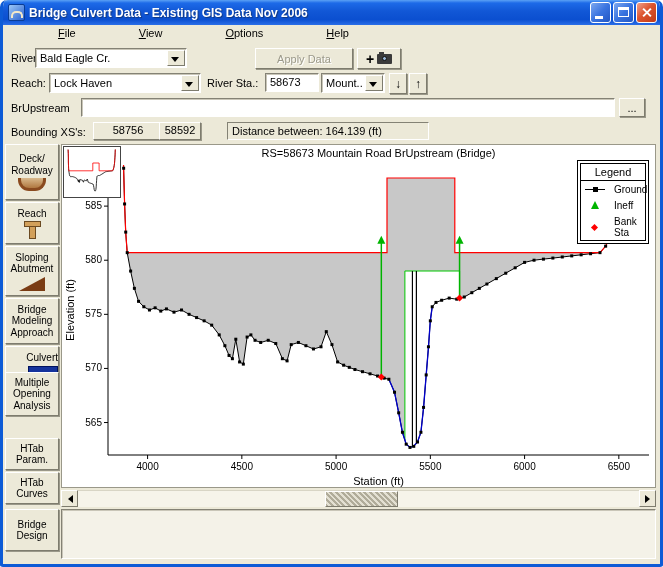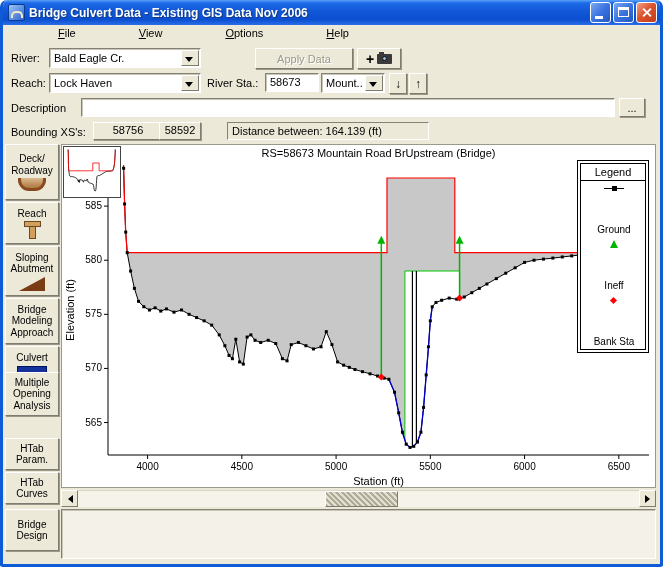--- a/index.html
+++ b/index.html
@@ -38,37 +38,37 @@
   .addphoto{display:flex;align-items:center;justify-content:center;gap:3px;}
   .plus{font-size:14px;font-weight:bold;line-height:14px;}
   .camera-icon{position:relative;width:15px;height:10px;background:#3a3a3a;border-radius:1px;}
   .camera-icon::before{content:"";position:absolute;left:2px;top:-2px;width:5px;height:2px;background:#3a3a3a;}
   .camera-icon::after{content:"";position:absolute;left:5px;top:2px;width:5px;height:5px;border-radius:50%;background:#9ab8d8;border:1px solid #111;box-sizing:border-box;}
 
   .sb-btn{position:absolute;left:2px;width:54px;box-sizing:border-box;background:#ECE9D8;border:1px solid;border-color:#fff #7e7c6e #7e7c6e #fff;box-shadow:1px 1px 0 #9a9889;display:flex;flex-direction:column;align-items:center;justify-content:center;gap:2px;padding:2px 0;font-family:inherit;}
   .sb-label{font-size:10px;line-height:1.15;text-align:center;white-space:pre-line;}
   #sb-deck-roadway{top:144px;height:56px;} #sb-pier{top:202px;height:42px;}
   #sb-sloping-abutment{top:246px;height:50px;} #sb-bridge-modeling-approach{top:298px;height:46px;}
-  #sb-culvert{top:346px;height:44px;} #sb-multiple-opening-analysis{top:372px;height:44px;}
+  #sb-culvert{top:346px;height:44px;align-items:flex-end;} #sb-multiple-opening-analysis{top:372px;height:44px;}
   #sb-htab-param{top:438px;height:32px;} #sb-htab-curves{top:472px;height:32px;} #sb-bridge-design{top:509px;height:42px;}
   .deck-roadway-icon{width:28px;height:13px;border:3px solid #8a4a1f;border-top:none;border-radius:0 0 11px 11px;box-sizing:border-box;background:linear-gradient(#d9b98c,#b07840);}
   .pier-icon{position:relative;width:22px;height:17px;}
   .pier-icon::before{content:"";position:absolute;left:3px;top:0;width:15px;height:4px;background:#d2a05a;border:1px solid #6b4a21;}
   .pier-icon::after{content:"";position:absolute;left:8px;top:5px;width:5px;height:11px;background:#d2a05a;border:1px solid #6b4a21;}
   .sloping-abutment-icon{width:0;height:0;border-bottom:14px solid #7a3c14;border-left:26px solid transparent;}
   .culvert-icon{position:relative;width:28px;height:16px;background:#15339c;border:1px solid #00125e;}
   .culvert-icon::before{content:"";position:absolute;left:7px;bottom:0;width:13px;height:10px;background:#e2b34e;border-radius:7px 7px 0 0;}
   .culvert-icon::after{content:"";position:absolute;left:10px;bottom:0;width:7px;height:6px;background:#8c2c10;border-radius:4px 4px 0 0;}
 
   .chart-panel{position:absolute;left:58px;top:144px;width:595px;height:344px;box-sizing:border-box;background:#fff;border:1px solid #9a9889;}
   #main-chart{position:absolute;left:0;top:0;}
   .thumbnail{position:absolute;left:1px;top:1px;width:58px;height:52px;box-sizing:border-box;background:#fff;border:1px solid #444;}
   .legend{position:absolute;top:18px;right:9px;width:64px;background:#fff;border:1px solid #000;box-shadow:0 0 0 2px #fff,0 0 0 3px #000;}
   .legend-title{font-size:11px;text-align:center;padding:2px 0;border-bottom:1px solid #000;}
-  .lg-row{display:flex;align-items:center;gap:20px;padding:3px 2px 2px 4px;flex-direction:column;}
+  .lg-row{display:flex;align-items:center;gap:9px;padding:3px 2px 2px 4px;}
   .lg-marker{position:relative;width:20px;height:9px;flex:0 0 20px;}
   .lg-line{position:absolute;left:0;right:0;top:4px;height:1px;}
   .lg-square{position:absolute;left:8px;top:2px;width:5px;height:5px;}
   .lg-triangle{position:absolute;left:6px;top:0;width:0;height:0;border-left:4px solid transparent;border-right:4px solid transparent;border-bottom:8px solid #0b0;}
   .lg-diamond{position:absolute;left:7px;top:2px;width:5px;height:5px;transform:rotate(45deg);}
   .lg-label{font-size:10px;}
 
   .hscroll{position:absolute;left:58px;top:490px;width:595px;height:17px;display:flex;}
   .scroll-btn{width:17px;height:17px;box-sizing:border-box;background:#ECE9D8;border:1px solid;border-color:#fff #7e7c6e #7e7c6e #fff;display:flex;align-items:center;justify-content:center;padding:0;}
   .tri-left{width:0;height:0;border:4px solid transparent;border-right:5px solid #000;margin-left:-3px;}
@@ -94,21 +94,21 @@
       <button class="tb-btn close">
           <span class="glyph-x"></span>
         </button>
     </span>
   </div>
 
   <div class="menubar" id="menubar"><span class="menu-item">File</span><span class="menu-item">View</span><span class="menu-item">Options</span><span class="menu-item">Help</span></div>
 
   <div class="row" style="top:48px">
     <span class="lbl" style="left:8px">River:</span>
-    <div class="combo" style="left:46px;width:152px">
+    <div class="combo" style="left:32px;width:152px">
       <span class="combo-text">Bald Eagle Cr.</span>
       <span class="combo-arrow"></span>
     </div>
     <button class="btn apply" style="left:252px;width:98px">Apply Data</button>
     <button class="btn addphoto" style="left:354px;width:44px">
       <span class="plus">+</span>
       <span class="camera-icon"></span>
     </button>
   </div>
 
@@ -122,21 +122,21 @@
     <span class="field" style="left:262px;width:54px">58673</span>
     <div class="combo" style="left:318px;width:64px">
       <span class="combo-text">Mount..</span>
       <span class="combo-arrow"></span>
     </div>
     <button class="btn arrow-btn" style="left:386px;width:18px">↓</button>
     <button class="btn arrow-btn" style="left:406px;width:18px">↑</button>
   </div>
 
   <div class="row" style="top:98px">
-    <span class="lbl" style="left:8px">Description</span>
+    <span class="lbl" style="left:8px">BrUpstream</span>
     <span class="field" style="left:78px;width:534px"></span>
     <button class="btn" style="left:616px;width:26px;height:19px">...</button>
   </div>
 
   <div class="row" style="top:122px">
     <span class="lbl" style="left:8px">Bounding XS's:</span>
     <span class="xs-box" style="left:90px;width:70px">58756</span>
     <span class="xs-box" style="left:156px;width:42px">58592</span>
     <span class="dist-panel" style="left:224px;width:202px">Distance between: 164.139 (ft)</span>
   </div>

